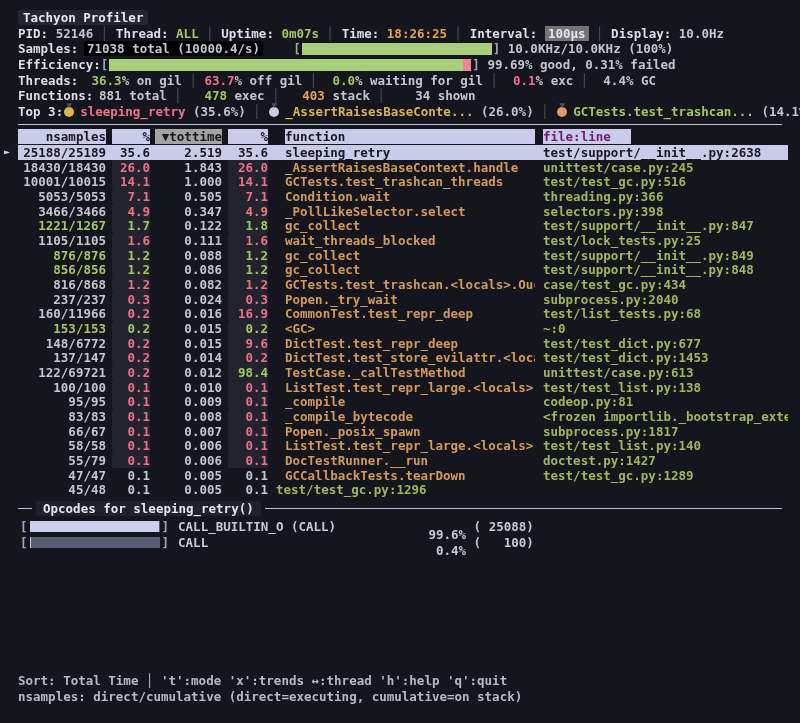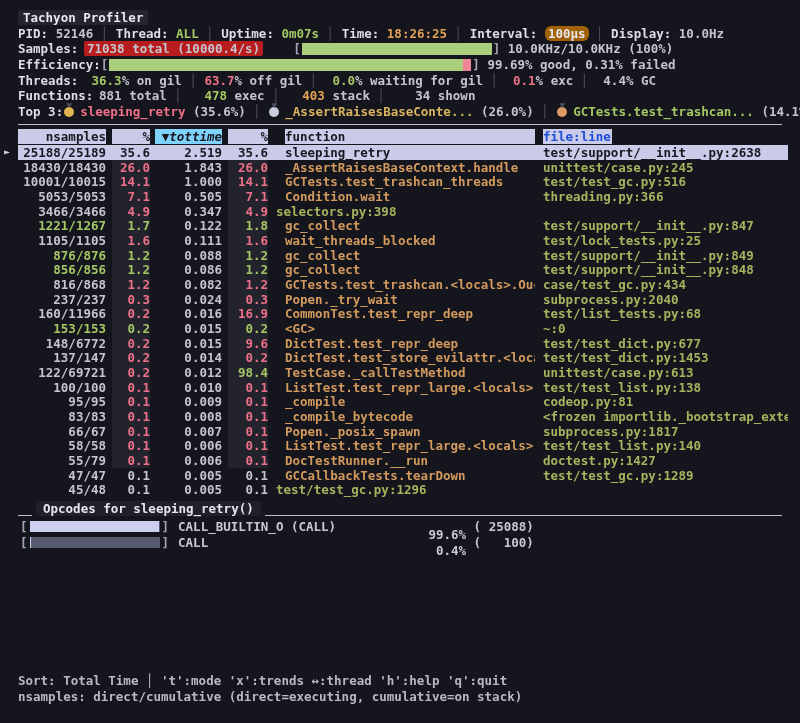--- a/index.html
+++ b/index.html
@@ -5,58 +5,58 @@
   html,body{margin:0;padding:0;background:#101016;}
   .screen{
     position:relative;width:800px;height:723px;overflow:hidden;
     background:#15151d;color:#c5c5d0;
     font-family:"DejaVu Sans Mono","Liberation Mono",monospace;
     font-size:12.5px;font-weight:600;
     padding:10px 0 0 18px;box-sizing:border-box;
   }
   .line{height:15.6px;display:flex;align-items:center;white-space:pre;}
   .chip{background:#25252f;color:#e8e8f0;padding:0 5px;border-radius:2px;}
-  .chip-sub{background:#b91c1c;border-radius:2px;padding:0 3px;}
+  .chip-sub{background:#000000;border-radius:2px;padding:0 3px;}
   .lbl{display:inline-block;width:66px;white-space:pre;color:#dedee6;}
   .lbl-wide{display:inline-block;white-space:pre;color:#dedee6;}
   .sep{color:#4e4e60;}
   .st-label{color:#dedee6;}
   .tone-plain{color:#c5c5d0;}
   .tone-green{color:#a3c865;}
   .tone-red{color:#ef7189;}
   .tone-orange{color:#e2a355;}
   .tone-yellow{color:#d8b45e;}
-  .tone-chip{background:#a16207;color:#e6e6f0;border-radius:6px;padding:0 3px;}
+  .tone-chip{background:#737373;color:#e6e6f0;border-radius:0;padding:0 3px;}
   .bracket{color:#a6a6ba;}
   .bar{display:inline-block;height:12px;vertical-align:middle;background:transparent;position:relative;top:0;display:inline-flex;}
   .samples-bar{width:190px;margin:0 1px;}
   .eff-bar{width:362px;margin:0 1px;}
   .fill-green{background:#a9ce7c;height:100%;}
   .fill-red{background:#ee8496;height:100%;width:8px;}
   .divider{height:1px;background:#c2c3d6;margin:5px 18px 4px 0;}
   
   .tbl{position:relative;margin-right:12px;}
   .t-row{display:flex;align-items:center;height:14.68px;white-space:pre;}
   .t-head{height:15px;margin-bottom:1px;}
   .c-ns{width:88px;text-align:right;flex:none;overflow:hidden;}
   .c-p1{width:38px;text-align:right;flex:none;margin-left:6px;}
   .c-tot{width:67px;text-align:right;flex:none;margin-left:5px;}
   .c-p2{width:40px;text-align:right;flex:none;margin-left:6px;}
   .c-fn{width:250px;flex:none;margin-left:17px;overflow:hidden;color:#d39a5e;}
   .c-file{flex:1;margin-left:8px;overflow:hidden;color:#a4b55e;}
   .h-cell{background:#c9cbe8;color:#181821;}
-  .h-sort{background:#7dd3fc;color:#181821;font-style:italic;}
-  .h-filechip{background:#c9cbe8;color:#1d4ed8;display:inline-block;padding-right:1px;}
+  .h-sort{background:#a3a3a3;color:#181821;}
+  .h-filechip{background:#c9cbe8;color:#701a75;display:inline-block;padding-right:20px;}
   .pchip{background:#23232e;border-radius:2px;}
   .t-row.sel{background:#c9cbe8;}
   .t-row.sel .c-ns,.t-row.sel .c-p1,.t-row.sel .c-tot,.t-row.sel .c-p2,
   .t-row.sel .c-fn,.t-row.sel .c-file{color:#181821;background:transparent;}
   .sel-arrow{position:absolute;left:-14px;top:17px;font-size:10px;color:#cfd1ea;}
   
-  .op-divider{display:flex;align-items:flex-end;height:15px;margin:4px 18px 2px 0;}
+  .op-divider{display:flex;align-items:center;height:15px;margin:4px 18px 2px 0;}
   .op-dash{width:14px;height:1px;background:#bdbed2;flex:none;}
   .op-title{color:#e6e6ef;padding:0 7px;background:#20202a;border-radius:2px;margin:0 4px;}
   .op-line{flex:1;height:1px;background:#bdbed2;}
   .op-row{display:flex;align-items:center;height:16px;white-space:pre;margin-left:2px;}
   .op-bar{display:inline-block;width:130px;height:11px;background:#585c72;margin:0 2px;position:relative;top:0;}
   .op-fill{height:100%;background:#cdcfee;}
   .op-name{margin-left:9px;width:232px;flex:none;overflow:hidden;color:#c9c9d4;}
   .op-pct{width:56px;text-align:right;color:#c9c9d4;flex:none;margin-top:17px;}
   .op-count{color:#c9c9d4;white-space:pre;}
   .op-count-num{display:inline-block;width:6ch;text-align:right;white-space:pre;}
@@ -99,21 +99,21 @@
       <div class="c-tot h-sort">▼tottime</div>
       <div class="c-p2 h-cell">%</div>
       <div class="c-fn h-cell">function</div>
       <div class="c-file"><span class="h-filechip">file:line</span></div>
     </div>
     <div id="table-rows">
         <div class="t-row sel"><div class="c-ns tone-plain">25188/25189</div><div class="c-p1 tone-plain">35.6</div><div class="c-tot tone-plain">2.519</div><div class="c-p2 tone-plain">35.6</div><div class="c-fn">sleeping_retry</div><div class="c-file">test/support/__init__.py:2638</div></div>
         <div class="t-row"><div class="c-ns tone-plain">18430/18430</div><div class="c-p1 tone-red pchip">26.0</div><div class="c-tot tone-plain">1.843</div><div class="c-p2 tone-red pchip">26.0</div><div class="c-fn">_AssertRaisesBaseContext.handle</div><div class="c-file">unittest/case.py:245</div></div>
         <div class="t-row"><div class="c-ns tone-plain">10001/10015</div><div class="c-p1 tone-red pchip">14.1</div><div class="c-tot tone-plain">1.000</div><div class="c-p2 tone-red pchip">14.1</div><div class="c-fn">GCTests.test_trashcan_threads</div><div class="c-file">test/test_gc.py:516</div></div>
         <div class="t-row"><div class="c-ns tone-plain">5053/5053</div><div class="c-p1 tone-red pchip">7.1</div><div class="c-tot tone-plain">0.505</div><div class="c-p2 tone-red pchip">7.1</div><div class="c-fn">Condition.wait</div><div class="c-file">threading.py:366</div></div>
-        <div class="t-row"><div class="c-ns tone-plain">3466/3466</div><div class="c-p1 tone-red pchip">4.9</div><div class="c-tot tone-plain">0.347</div><div class="c-p2 tone-red pchip">4.9</div><div class="c-file">selectors.py:398</div></div>
+        <div class="t-row"><div class="c-ns tone-plain">3466/3466</div><div class="c-p1 tone-red pchip">4.9</div><div class="c-tot tone-plain">0.347</div><div class="c-p2 tone-red pchip">4.9</div><div class="c-fn">_PollLikeSelector.select</div><div class="c-file">selectors.py:398</div></div>
         <div class="t-row"><div class="c-ns tone-green">1221/1267</div><div class="c-p1 tone-green pchip">1.7</div><div class="c-tot tone-plain">0.122</div><div class="c-p2 tone-green pchip">1.8</div><div class="c-fn">gc_collect</div><div class="c-file">test/support/__init__.py:847</div></div>
         <div class="t-row"><div class="c-ns tone-plain">1105/1105</div><div class="c-p1 tone-red pchip">1.6</div><div class="c-tot tone-plain">0.111</div><div class="c-p2 tone-red pchip">1.6</div><div class="c-fn">wait_threads_blocked</div><div class="c-file">test/lock_tests.py:25</div></div>
         <div class="t-row"><div class="c-ns tone-green">876/876</div><div class="c-p1 tone-green pchip">1.2</div><div class="c-tot tone-plain">0.088</div><div class="c-p2 tone-green pchip">1.2</div><div class="c-fn">gc_collect</div><div class="c-file">test/support/__init__.py:849</div></div>
         <div class="t-row"><div class="c-ns tone-green">856/856</div><div class="c-p1 tone-green pchip">1.2</div><div class="c-tot tone-plain">0.086</div><div class="c-p2 tone-green pchip">1.2</div><div class="c-fn">gc_collect</div><div class="c-file">test/support/__init__.py:848</div></div>
         <div class="t-row"><div class="c-ns tone-plain">816/868</div><div class="c-p1 tone-red pchip">1.2</div><div class="c-tot tone-plain">0.082</div><div class="c-p2 tone-red pchip">1.2</div><div class="c-fn">GCTests.test_trashcan.&lt;locals&gt;.Ouch...</div><div class="c-file">case/test_gc.py:434</div></div>
         <div class="t-row"><div class="c-ns tone-plain">237/237</div><div class="c-p1 tone-red pchip">0.3</div><div class="c-tot tone-plain">0.024</div><div class="c-p2 tone-red pchip">0.3</div><div class="c-fn">Popen._try_wait</div><div class="c-file">subprocess.py:2040</div></div>
         <div class="t-row"><div class="c-ns tone-plain">160/11966</div><div class="c-p1 tone-red pchip">0.2</div><div class="c-tot tone-plain">0.016</div><div class="c-p2 tone-red pchip">16.9</div><div class="c-fn">CommonTest.test_repr_deep</div><div class="c-file">test/list_tests.py:68</div></div>
         <div class="t-row"><div class="c-ns tone-green">153/153</div><div class="c-p1 tone-green pchip">0.2</div><div class="c-tot tone-plain">0.015</div><div class="c-p2 tone-green pchip">0.2</div><div class="c-fn">&lt;GC&gt;</div><div class="c-file">~:0</div></div>
         <div class="t-row"><div class="c-ns tone-plain">148/6772</div><div class="c-p1 tone-red pchip">0.2</div><div class="c-tot tone-plain">0.015</div><div class="c-p2 tone-red pchip">9.6</div><div class="c-fn">DictTest.test_repr_deep</div><div class="c-file">test/test_dict.py:677</div></div>
         <div class="t-row"><div class="c-ns tone-plain">137/147</div><div class="c-p1 tone-red pchip">0.2</div><div class="c-tot tone-plain">0.014</div><div class="c-p2 tone-red pchip">0.2</div><div class="c-fn">DictTest.test_store_evilattr.&lt;local...</div><div class="c-file">test/test_dict.py:1453</div></div>

